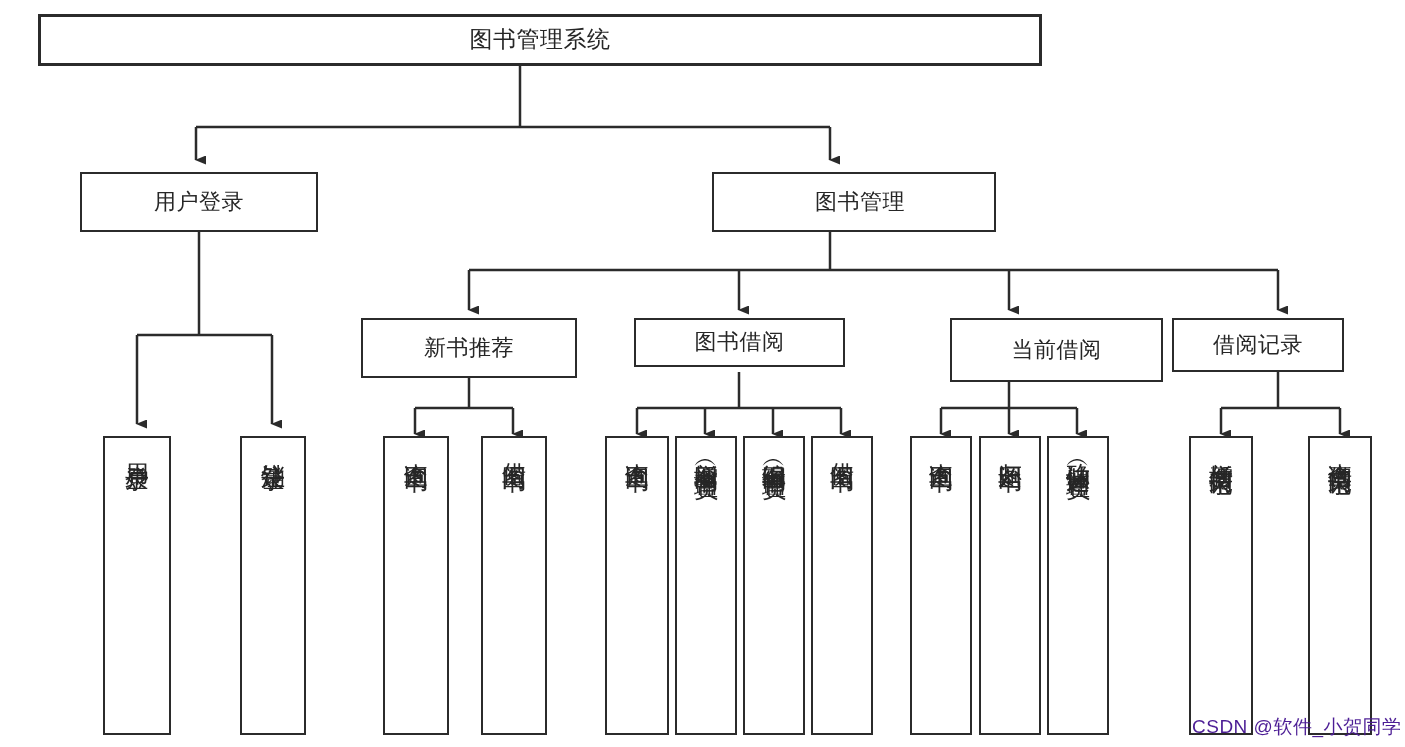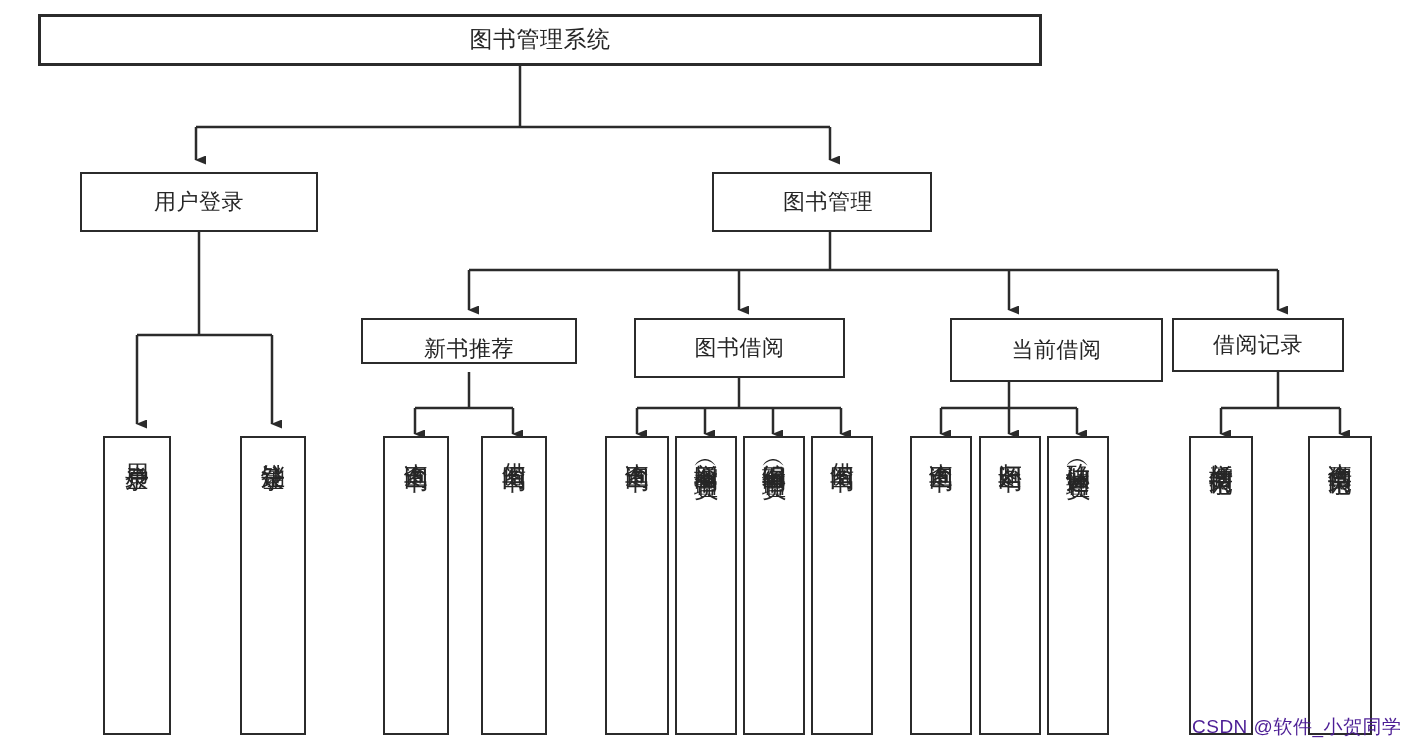--- a/index.html
+++ b/index.html
@@ -125,29 +125,29 @@
   </svg>
 
   <div class="node root horiz" style="left:18px; top:14px; width:1004px; height:52px;margin-left:20px;">
     <span class="label">图书管理系统</span>
   </div>
 
   <div class="node horiz" style="left:80px; top:172px; width:238px; height:60px;">
     <span class="label">用户登录</span>
   </div>
 
-  <div class="node horiz" style="left:712px; top:172px; width:220px; height:60px;padding-left:12px;">
+  <div class="node horiz" style="left:712px; top:172px; width:284px; height:60px;padding-left:12px;">
     <span class="label">图书管理</span>
   </div>
 
-  <div class="node horiz" style="left:361px; top:318px; width:216px; height:46px;align-items:flex-end;">
+  <div class="node horiz" style="left:361px; top:318px; width:216px; height:60px;">
     <span class="label">新书推荐</span>
   </div>
 
-  <div class="node horiz" style="left:634px; top:318px; width:211px; height:60px;">
+  <div class="node horiz" style="left:634px; top:318px; width:211px; height:49px;">
     <span class="label">图书借阅</span>
   </div>
 
   <div class="node horiz" style="left:903px; top:318px; width:213px; height:64px;margin-left:47px;">
     <span class="label">当前借阅</span>
   </div>
 
   <div class="node horiz" style="left:1172px; top:318px; width:172px; height:54px;">
     <span class="label">借阅记录</span>
   </div>

